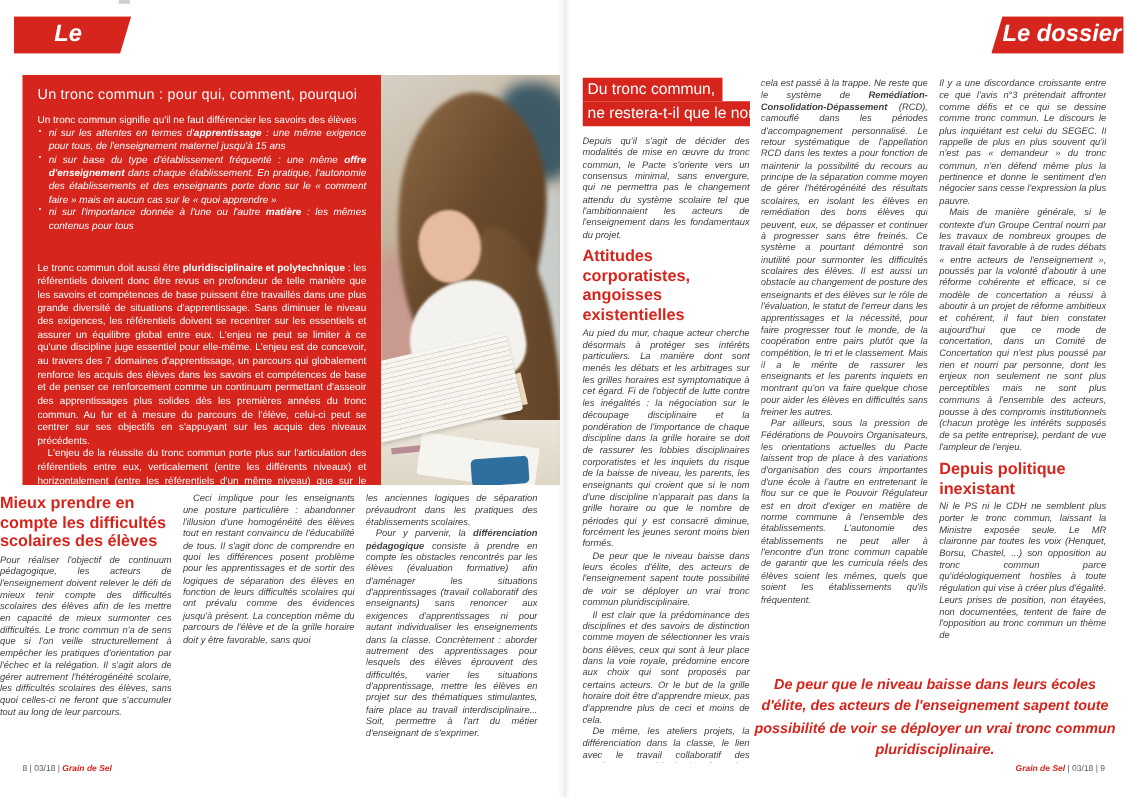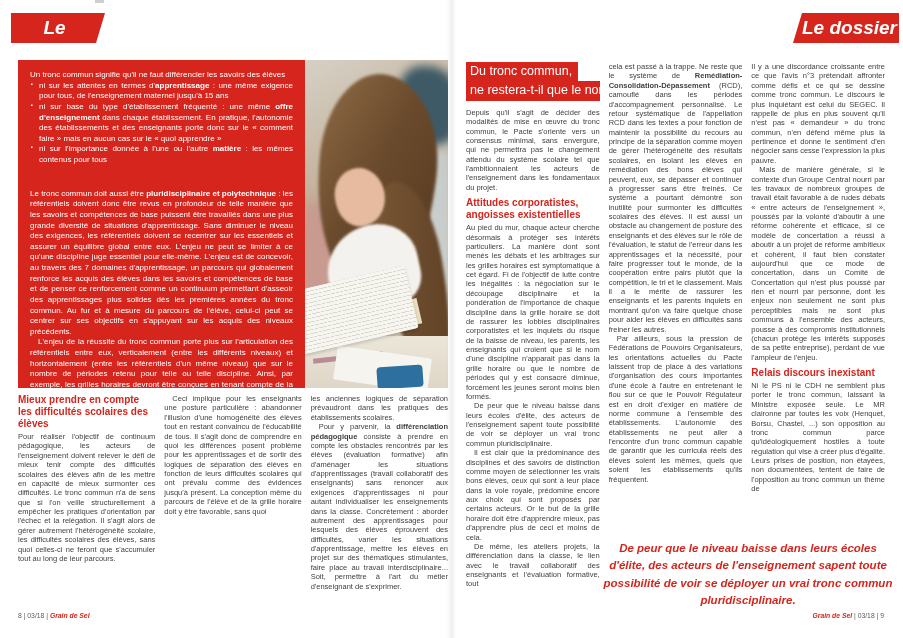--- a/index.html
+++ b/index.html
@@ -23,21 +23,21 @@
   .banner-right { right:4px; width:106px; clip-path:polygon(9px 0, 100% 0, 100% 100%, 0 100%); padding-left:7px; }
 
   
   .feature-box { position:absolute; left:18px; top:60px; width:287px; height:328px;
     background:var(--red); color:#fff; padding:10px 12px 8px 12px; overflow:hidden; }
   .feature-title { font-size:11.5px; font-weight:400; color:rgba(255,255,255,.97); margin:0 0 9px 0; letter-spacing:.2px; }
   .feature-body { font-size:8px; line-height:1.33; text-align:justify; }
   .feature-body p { margin:0; }
   .feature-body p.gap { margin-top:23px; }
   .feature-body p.indent { text-indent:8px; }
-  .feature-body .bullet { position:relative; padding-left:9px; }
+  .feature-body .bullet { position:relative; padding-left:9px;font-style:italic; }
   .bullet-marker { position:absolute; left:1px; top:0; font-size:5.5px; }
 
   
   .photo { position:absolute; left:305px; top:60px; width:143px; height:328px; overflow:hidden;
     background:linear-gradient(150deg,#d6d1c6 0%, #c3b199 35%, #cbbba6 65%, #d8cfc2 100%); }
   .ph { position:absolute; }
   .ph-dark   { right:-14px; top:6px;  width:64px;  height:82px;  background:#3d5a66; border-radius:40% 60% 55% 45%; filter:blur(5px); }
   .ph-window { right:-6px; top:88px;  width:46px;  height:140px; background:#c9d3d6; filter:blur(7px); opacity:.8; }
   .ph-arm    { left:-12px; top:140px; width:48px;  height:120px; background:#c89a90; border-radius:45%; filter:blur(6px); }
   .ph-hair-main { left:12px; top:14px; width:118px; height:225px;
@@ -54,27 +54,27 @@
     background:repeating-linear-gradient(0deg,#f7f5f0 0px,#f7f5f0 3px,#ddd8cd 3px,#ddd8cd 3.8px);
     transform:rotate(-13deg); box-shadow:0 2px 3px rgba(0,0,0,.15); }
   .ph-book-under { left:-12px; top:252px; width:128px; height:26px; background:#e9dcc0; transform:rotate(-13deg); }
   .ph-desk   { left:0; bottom:0; width:143px; height:52px; background:linear-gradient(#ece6da,#ded6c6); }
   .ph-pencil { left:8px; bottom:28px; width:70px; height:5px; background:#b98c95; transform:rotate(-6deg); }
   .ph-paper  { left:30px; bottom:2px; width:95px; height:34px; background:#f6f4ef; transform:rotate(8deg); border-radius:2px; }
   .ph-blue-obj { left:72px; bottom:0; width:46px; height:22px; background:#2d6f9e; transform:rotate(-4deg); border-radius:4px; }
 
   
   .columns { position:absolute; display:flex; gap:9px; }
-  .columns-left  { left:18px; top:394px; width:430px; height:214px; }
+  .columns-left  { left:0; top:394px; width:430px; height:214px; }
   .columns-right { left:15px; top:62px;  width:419px; height:548px; }
   .col { flex:1 1 0; overflow:hidden; font-size:7.5px; line-height:1.25; text-align:justify; color:var(--ink); }
-  .col p { margin:0; }
+  .col p { margin:0;font-style:italic; }
   .col p.indent { text-indent:8px; }
   .run-b { font-weight:700; }
-  .col-heading { color:var(--red); font-weight:700; font-size:10px; line-height:1.2; margin:5px 0 2px 0; text-align:left; }
+  .col-heading { color:var(--red); font-weight:700; font-size:13px; line-height:1.2; margin:5px 0 2px 0; text-align:left; }
   .col .col-heading:first-child { margin-top:0; }
 
   .red-title { margin:0 0 7px 0; }
   .red-title-line { display:table; background:var(--red); color:#fff; font-size:12.5px; line-height:1.15;
     padding:2px 6px 3px 4px; white-space:nowrap; }
 
   .pull-quote { position:absolute; left:152px; top:540px; width:290px; color:var(--red);
     font-weight:700; font-style:italic; font-size:11.5px; line-height:1.5; text-align:center; }
 
   .footer { position:absolute; top:612px; font-size:6.8px; color:#5a5a5a; }
@@ -86,20 +86,21 @@
 <body>
 
 <div class="crop-mark"></div>
 
 <div class="page page-left">
   <div class="banner banner-left">
     <span>Le dossier</span>
   </div>
 
   <div class="feature-box">
+    <div class="feature-title">Un tronc commun : pour qui, comment, pourquoi</div>
     <div class="feature-body">
         <p class="para"><span>Un tronc commun signifie qu'il ne faut différencier les savoirs des élèves</span></p>
         <p class="para bullet"><span class="bullet-marker">▪</span><span>ni sur les attentes en termes d'</span><span class="run-b">apprentissage</span><span> : une même exigence pour tous, de l'enseignement maternel jusqu'à 15 ans</span></p>
         <p class="para bullet"><span class="bullet-marker">▪</span><span>ni sur base du type d'établissement fréquenté : une même </span><span class="run-b">offre d'enseignement</span><span> dans chaque établissement. En pratique, l'autonomie des établissements et des enseignants porte donc sur le « comment faire » mais en aucun cas sur le « quoi apprendre »</span></p>
         <p class="para bullet"><span class="bullet-marker">▪</span><span>ni sur l'importance donnée à l'une ou l'autre </span><span class="run-b">matière</span><span> : les mêmes contenus pour tous</span></p>
         <p class="para gap"><span>Le tronc commun doit aussi être </span><span class="run-b">pluridisciplinaire et polytechnique</span><span> : les référentiels doivent donc être revus en profondeur de telle manière que les savoirs et compétences de base puissent être travaillés dans une plus grande diversité de situations d'apprentissage. Sans diminuer le niveau des exigences, les référentiels doivent se recentrer sur les essentiels et assurer un équilibre global entre eux. L'enjeu ne peut se limiter à ce qu'une discipline juge essentiel pour elle-même. L'enjeu est de concevoir, au travers des 7 domaines d'apprentissage, un parcours qui globalement renforce les acquis des élèves dans les savoirs et compétences de base et de penser ce renforcement comme un continuum permettant d'asseoir des apprentissages plus solides dès les premières années du tronc commun. Au fur et à mesure du parcours de l'élève, celui-ci peut se centrer sur ses objectifs en s'appuyant sur les acquis des niveaux précédents.</span></p>
         <p class="para indent"><span>L'enjeu de la réussite du tronc commun porte plus sur l'articulation des référentiels entre eux, verticalement (entre les différents niveaux) et horizontalement (entre les référentiels d'un même niveau) que sur le nombre de périodes retenu pour telle ou telle discipline. Ainsi, par exemple, les grilles horaires devront être conçues en tenant compte de la nécessité de créer des interactions entre les disciplines pour assurer les apprentissages.</span></p>
       </div>
   </div>
 
@@ -158,21 +159,21 @@
         <p class="para indent"><span>Il est clair que la prédominance des disciplines et des savoirs de distinction comme moyen de sélectionner les vrais bons élèves, ceux qui sont à leur place dans la voie royale, prédomine encore aux choix qui sont proposés par certains acteurs. Or le but de la grille horaire doit être d'apprendre mieux, pas d'apprendre plus de ceci et moins de cela.</span></p>
         <p class="para indent"><span>De même, les ateliers projets, la différenciation dans la classe, le lien avec le travail collaboratif des enseignants et l'évaluation formative, tout</span></p>
       </div>
     <div class="col">
         <p class="para"><span>cela est passé à la trappe. Ne reste que le système de </span><span class="run-b">Remédiation-Consolidation-Dépassement</span><span> (RCD), camouflé dans les périodes d'accompagnement personnalisé. Le retour systématique de l'appellation RCD dans les textes a pour fonction de maintenir la possibilité du recours au principe de la séparation comme moyen de gérer l'hétérogénéité des résultats scolaires, en isolant les élèves en remédiation des bons élèves qui peuvent, eux, se dépasser et continuer à progresser sans être freinés. Ce système a pourtant démontré son inutilité pour surmonter les difficultés scolaires des élèves. Il est aussi un obstacle au changement de posture des enseignants et des élèves sur le rôle de l'évaluation, le statut de l'erreur dans les apprentissages et la nécessité, pour faire progresser tout le monde, de la coopération entre pairs plutôt que la compétition, le tri et le classement. Mais il a le mérite de rassurer les enseignants et les parents inquiets en montrant qu'on va faire quelque chose pour aider les élèves en difficultés sans freiner les autres.</span></p>
         <p class="para indent"><span>Par ailleurs, sous la pression de Fédérations de Pouvoirs Organisateurs, les orientations actuelles du Pacte laissent trop de place à des variations d'organisation des cours importantes d'une école à l'autre en entretenant le flou sur ce que le Pouvoir Régulateur est en droit d'exiger en matière de norme commune à l'ensemble des établissements. L'autonomie des établissements ne peut aller à l'encontre d'un tronc commun capable de garantir que les curricula réels des élèves soient les mêmes, quels que soient les établissements qu'ils fréquentent.</span></p>
       </div>
     <div class="col">
         <p class="para"><span>Il y a une discordance croissante entre ce que l'avis n°3 prétendait affronter comme défis et ce qui se dessine comme tronc commun. Le discours le plus inquiétant est celui du SEGEC. Il rappelle de plus en plus souvent qu'il n'est pas « demandeur » du tronc commun, n'en défend même plus la pertinence et donne le sentiment d'en négocier sans cesse l'expression la plus pauvre.</span></p>
         <p class="para indent"><span>Mais de manière générale, si le contexte d'un Groupe Central nourri par les travaux de nombreux groupes de travail était favorable à de rudes débats « entre acteurs de l'enseignement », poussés par la volonté d'aboutir à une réforme cohérente et efficace, si ce modèle de concertation a réussi à aboutir à un projet de réforme ambitieux et cohérent, il faut bien constater aujourd'hui que ce mode de concertation, dans un Comité de Concertation qui n'est plus poussé par rien et nourri par personne, dont les enjeux non seulement ne sont plus perceptibles mais ne sont plus communs à l'ensemble des acteurs, pousse à des compromis institutionnels (chacun protège les intérêts supposés de sa petite entreprise), perdant de vue l'ampleur de l'enjeu.</span></p>
-        <div class="col-heading">Relais discours inexistant</div>
+        <div class="col-heading">Depuis politique inexistant</div>
         <p class="para"><span>Ni le PS ni le CDH ne semblent plus porter le tronc commun, laissant la Ministre exposée seule. Le MR claironne par toutes les voix (Henquet, Borsu, Chastel, ...) son opposition au tronc commun parce qu'idéologiquement hostiles à toute régulation qui vise à créer plus d'égalité. Leurs prises de position, non étayées, non documentées, tentent de faire de l'opposition au tronc commun un thème de</span></p>
       </div>
   </div>
 
   <div class="pull-quote">De peur que le niveau baisse dans leurs écoles d'élite, des acteurs de l'enseignement sapent toute possibilité de voir se déployer un vrai tronc commun pluridisciplinaire.</div>
 
   <div class="footer footer-right">
     <span class="mag">Grain de Sel</span><span> | 03/18 | 9</span>
   </div>
 </div>

